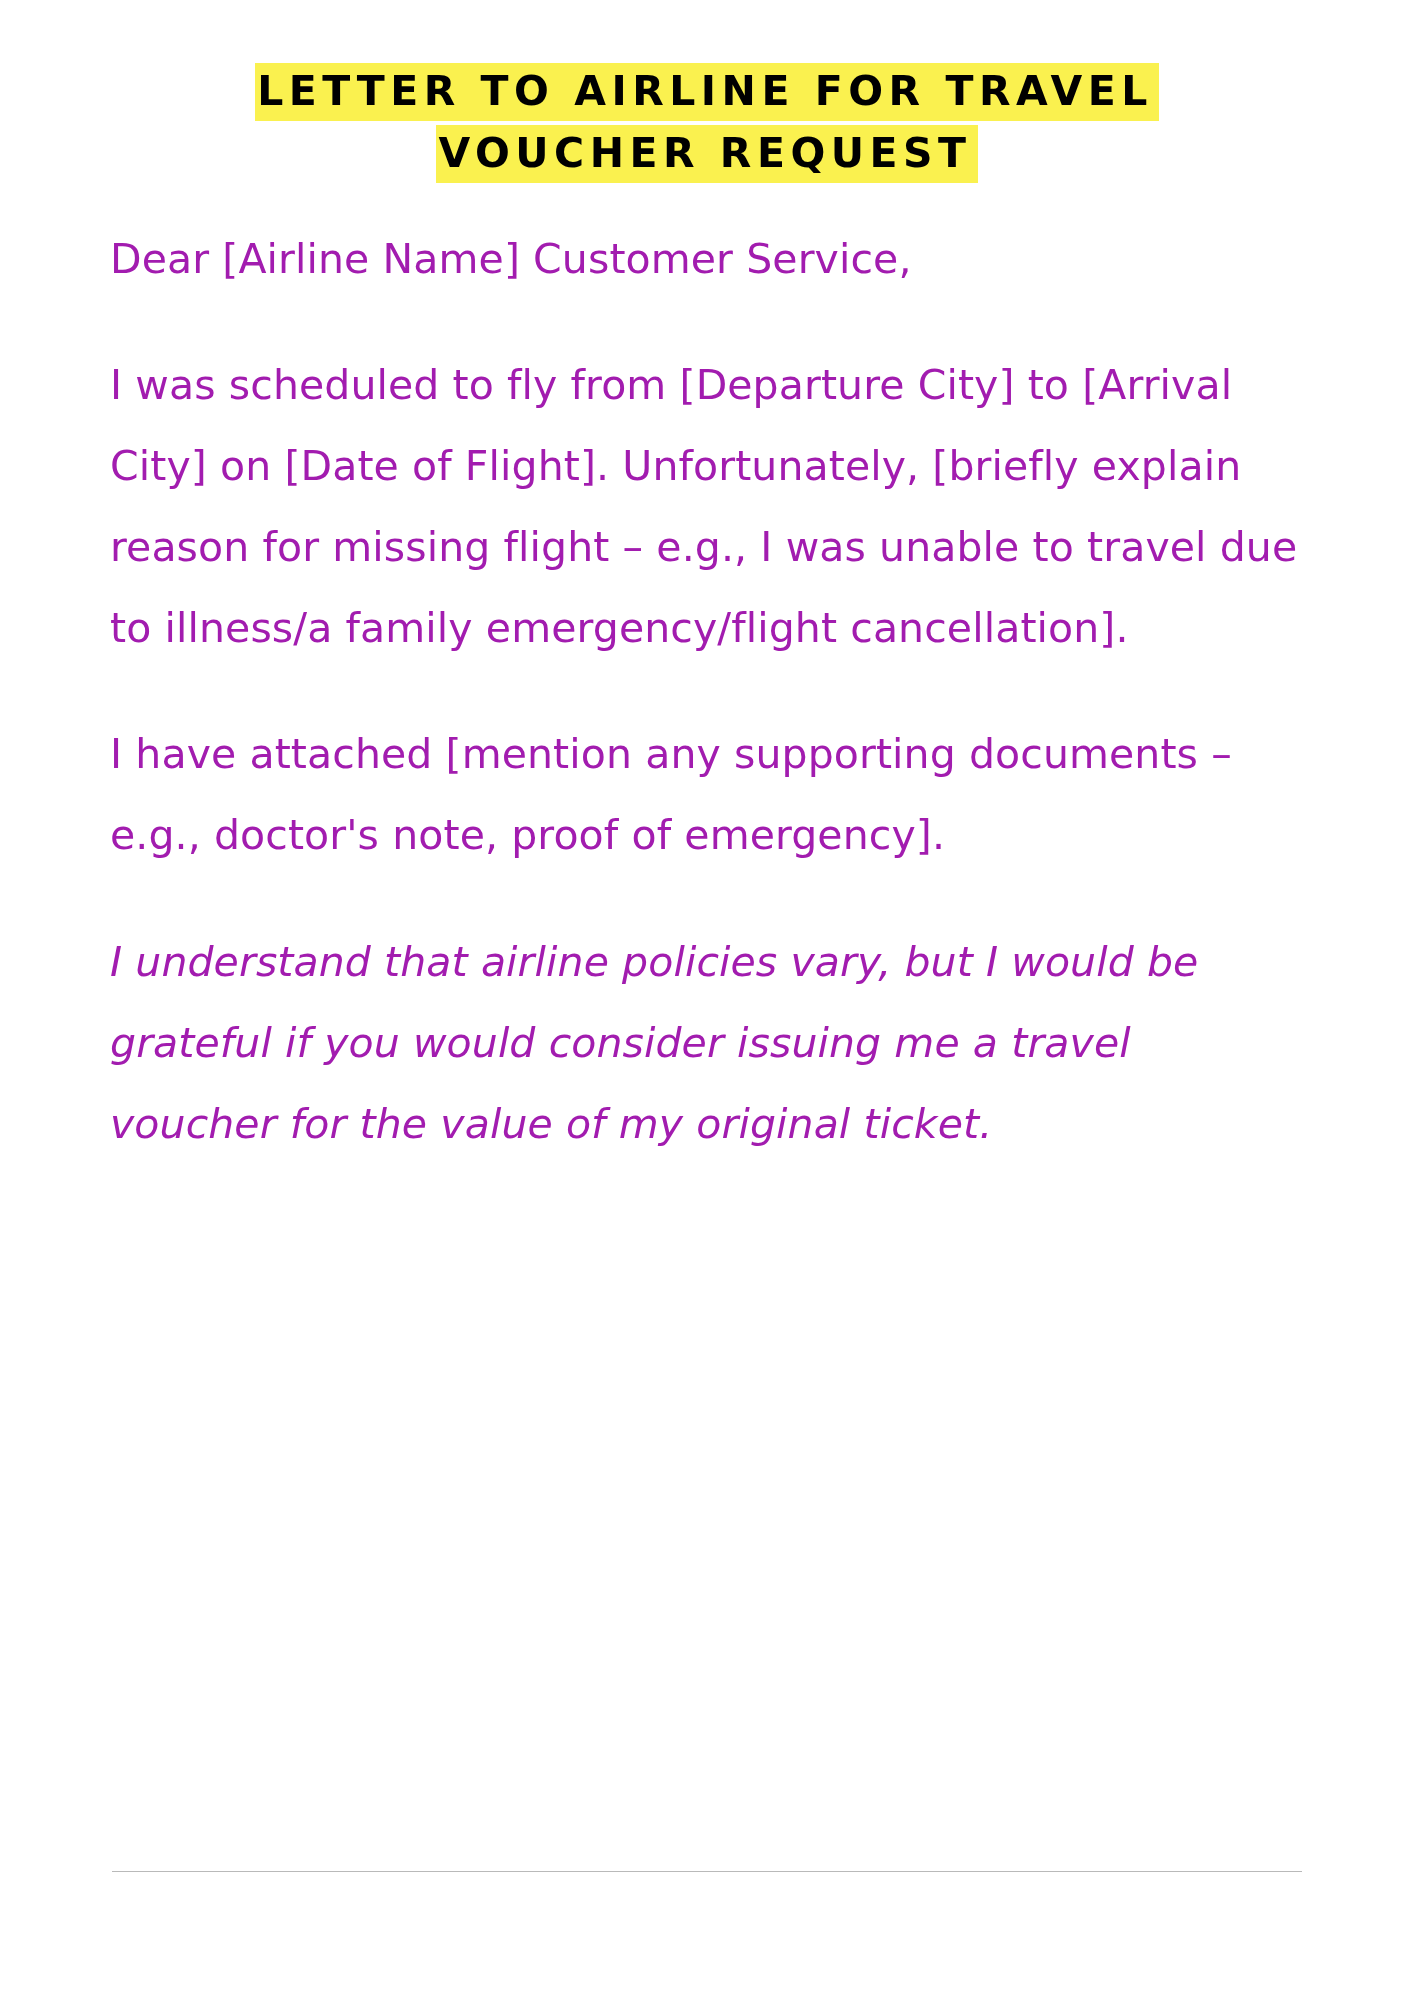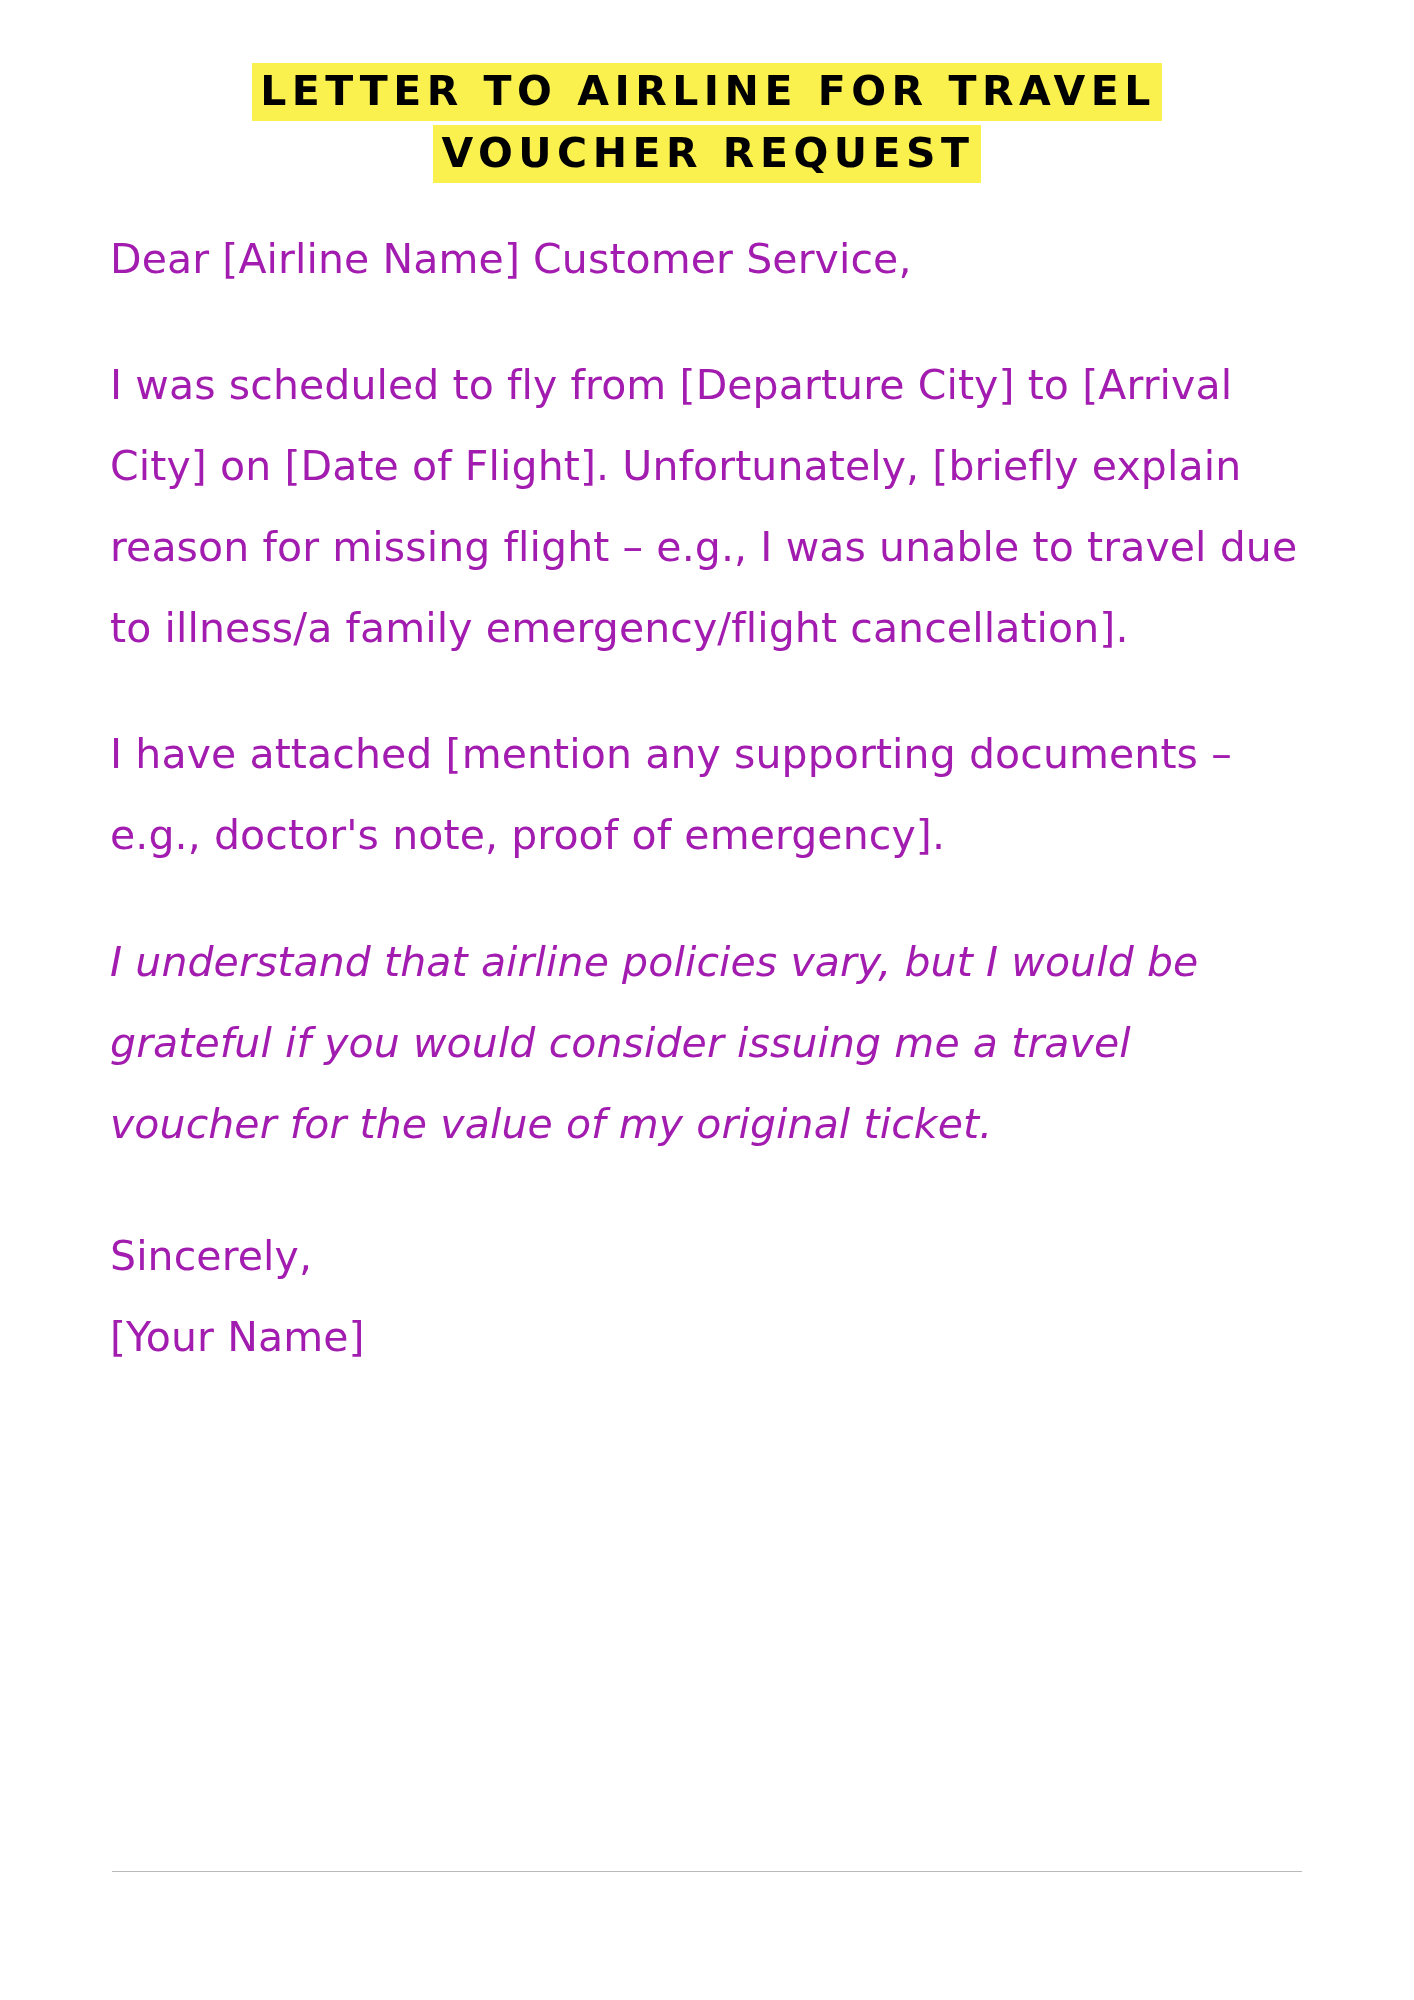--- a/index.html
+++ b/index.html
@@ -32,21 +32,21 @@
     text-align: center;
     line-height: 1.52;
   }
   .title-line span.hl {
     display: inline;
     background: #faf14f;
     color: #000000;
     font-size: 41px;
     font-weight: 700;
     letter-spacing: 5.5px;
-    padding: 4px 6px 6px 8px;
+    padding: 4px 6px 6px 2px;
     box-decoration-break: clone;
     -webkit-box-decoration-break: clone;
     text-transform: uppercase;
     font-family: "DejaVu Sans", sans-serif;
   }
   .body-copy {
     margin-top: 22px;
   }
   .para {
     font-size: 41px;
@@ -94,21 +94,17 @@
     <div class="title-line"><span class="hl">LETTER TO AIRLINE FOR TRAVEL</span></div>
     <div class="title-line"><span class="hl">VOUCHER REQUEST</span></div>
   </div>
 
   <div class="body-copy">
     <p class="para">Dear [Airline Name] Customer Service,</p>
     <p class="para">I was scheduled to fly from [Departure City] to [Arrival City] on [Date of Flight]. Unfortunately, [briefly explain reason for missing flight – e.g., I was unable to travel due to illness/a family emergency/flight cancellation].</p>
     <p class="para">I have attached [mention any supporting documents – e.g., doctor's note, proof of emergency].</p>
     <p class="para tight">I understand that airline policies vary, but I would be grateful if you would consider issuing me a travel voucher for the value of my original ticket.</p>
 
-    <div class="sign-off">
-      <p class="para">Sincerely,</p>
-      <p class="para">[Your Name]</p>
-    </div>
   </div>
 
   <div class="footer-rule"></div>
 
 </div>
 
 </body></html>

